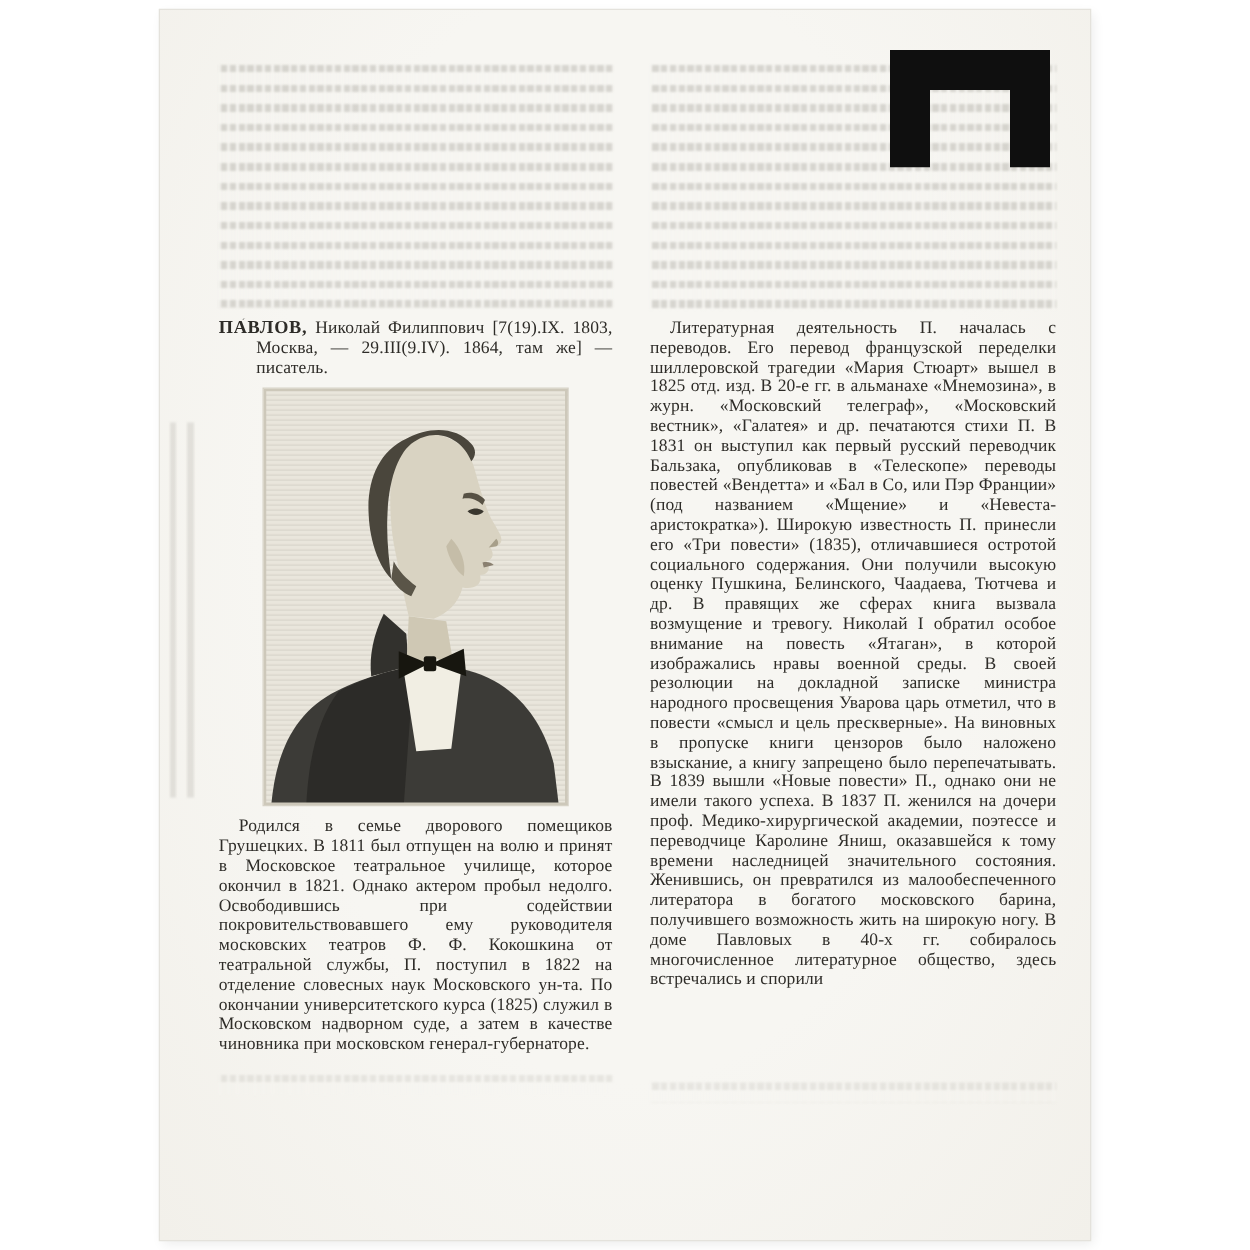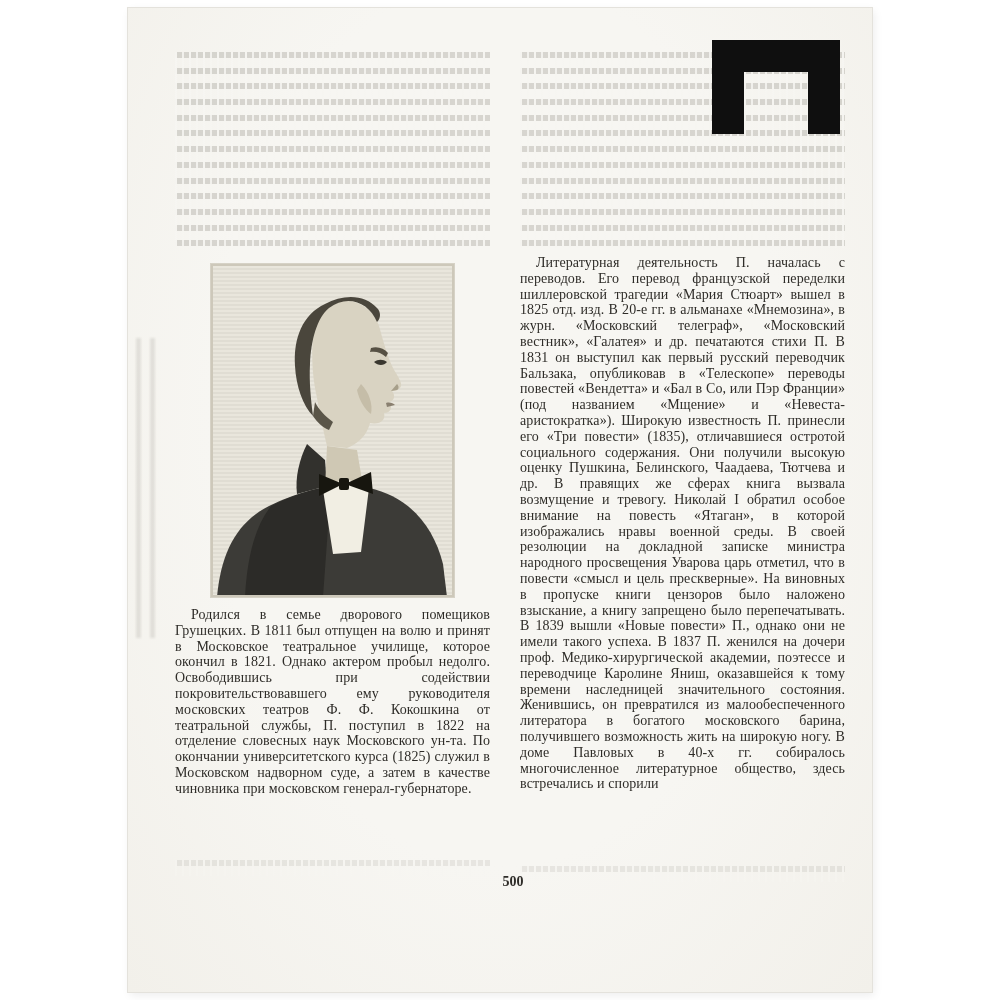--- a/index.html
+++ b/index.html
@@ -122,20 +122,21 @@
     <div class="bleed-vertical"></div>
 
     <div class="section-letter">
       <svg width="128" height="94" viewBox="0 0 128 94">
         <path d="M16,94 V16 H112 V94" fill="none" stroke="#0f0f0f" stroke-width="32"></path>
       </svg>
       <span class="glyph-text">П</span>
     </div>
 
     <div class="col col-left">
+      <p class="headword-para"><b>ПА́ВЛОВ,</b> <span>Николай Филиппович [7(19).IX. 1803, Москва, — 29.III(9.IV). 1864, там же] — писатель.</span></p>
 
       <figure class="portrait" aria-label="Гравюрный портрет Н. Ф. Павлова в профиль">
         <svg width="243" height="333" viewBox="0 0 243 333">
           <defs>
             <pattern id="engrave" width="4" height="4" patternUnits="userSpaceOnUse">
               <line x1="0" y1="1" x2="4" y2="1" stroke="rgba(90,85,75,0.12)" stroke-width="1"></line>
             </pattern>
           </defs>
           <rect width="243" height="333" fill="#e9e6dc"></rect>
           <rect width="243" height="333" fill="url(#engrave)"></rect>
@@ -168,15 +169,14 @@
         </svg>
       </figure>
 
       <p class="body-para indent">Родился в семье дворового помещиков Грушецких. В 1811 был отпущен на волю и принят в Московское театральное училище, которое окончил в 1821. Однако актером пробыл недолго. Освободившись при содействии покровительствовавшего ему руководителя московских театров Ф. Ф. Кокошкина от театральной службы, П. поступил в 1822 на отделение словесных наук Московского ун-та. По окончании университетского курса (1825) служил в Московском надворном суде, а затем в качестве чиновника при московском генерал-губернаторе.</p>
     </div>
 
     <div class="col col-right">
       <p class="body-para indent">Литературная деятельность П. началась с переводов. Его перевод французской переделки шиллеровской трагедии «Мария Стюарт» вышел в 1825 отд. изд. В 20-е гг. в альманахе «Мнемозина», в журн. «Московский телеграф», «Московский вестник», «Галатея» и др. печатаются стихи П. В 1831 он выступил как первый русский переводчик Бальзака, опубликовав в «Телескопе» переводы повестей «Вендетта» и «Бал в Со, или Пэр Франции» (под названием «Мщение» и «Невеста-аристократка»). Широкую известность П. принесли его «Три повести» (1835), отличавшиеся остротой социального содержания. Они получили высокую оценку Пушкина, Белинского, Чаадаева, Тютчева и др. В правящих же сферах книга вызвала возмущение и тревогу. Николай I обратил особое внимание на повесть «Ятаган», в которой изображались нравы военной среды. В своей резолюции на докладной записке министра народного просвещения Уварова царь отметил, что в повести «смысл и цель прескверные». На виновных в пропуске книги цензоров было наложено взыскание, а книгу запрещено было перепечатывать. В 1839 вышли «Новые повести» П., однако они не имели такого успеха. В 1837 П. женился на дочери проф. Медико-хирургической академии, поэтессе и переводчице Каролине Яниш, оказавшейся к тому времени наследницей значительного состояния. Женившись, он превратился из малообеспеченного литератора в богатого московского барина, получившего возможность жить на широкую ногу. В доме Павловых в 40-х гг. собиралось многочисленное литературное общество, здесь встречались и спорили</p>
     </div>
 
-    <div class="page-number">500</div>
   </div>
 </div>
 
 </body></html>

